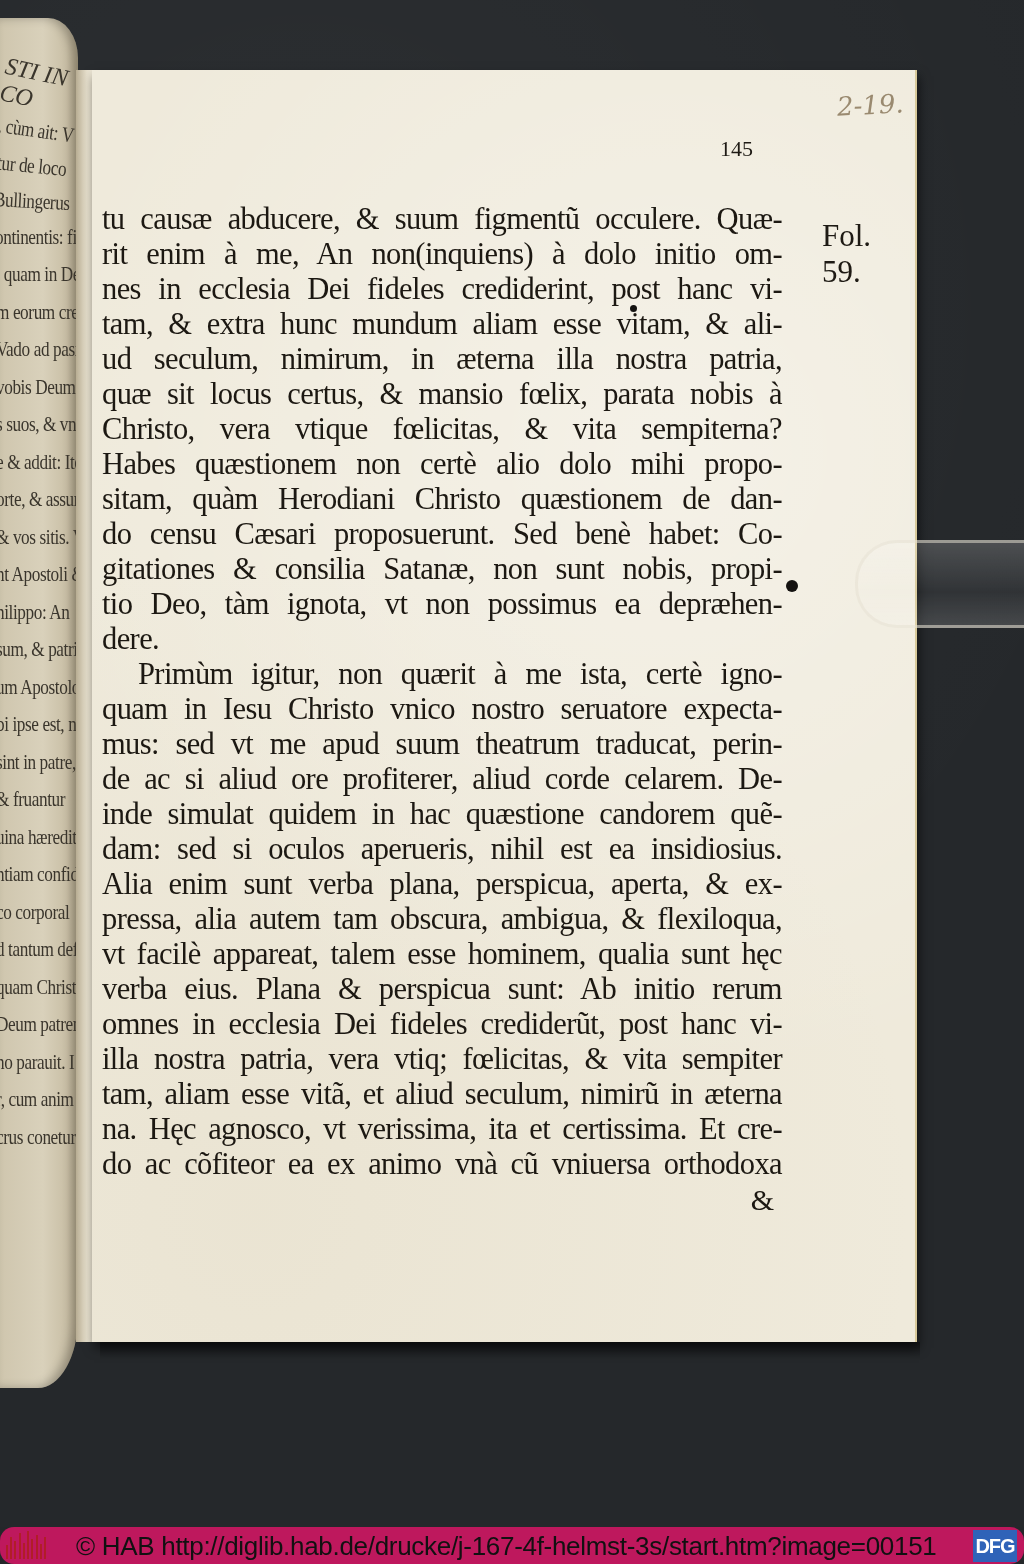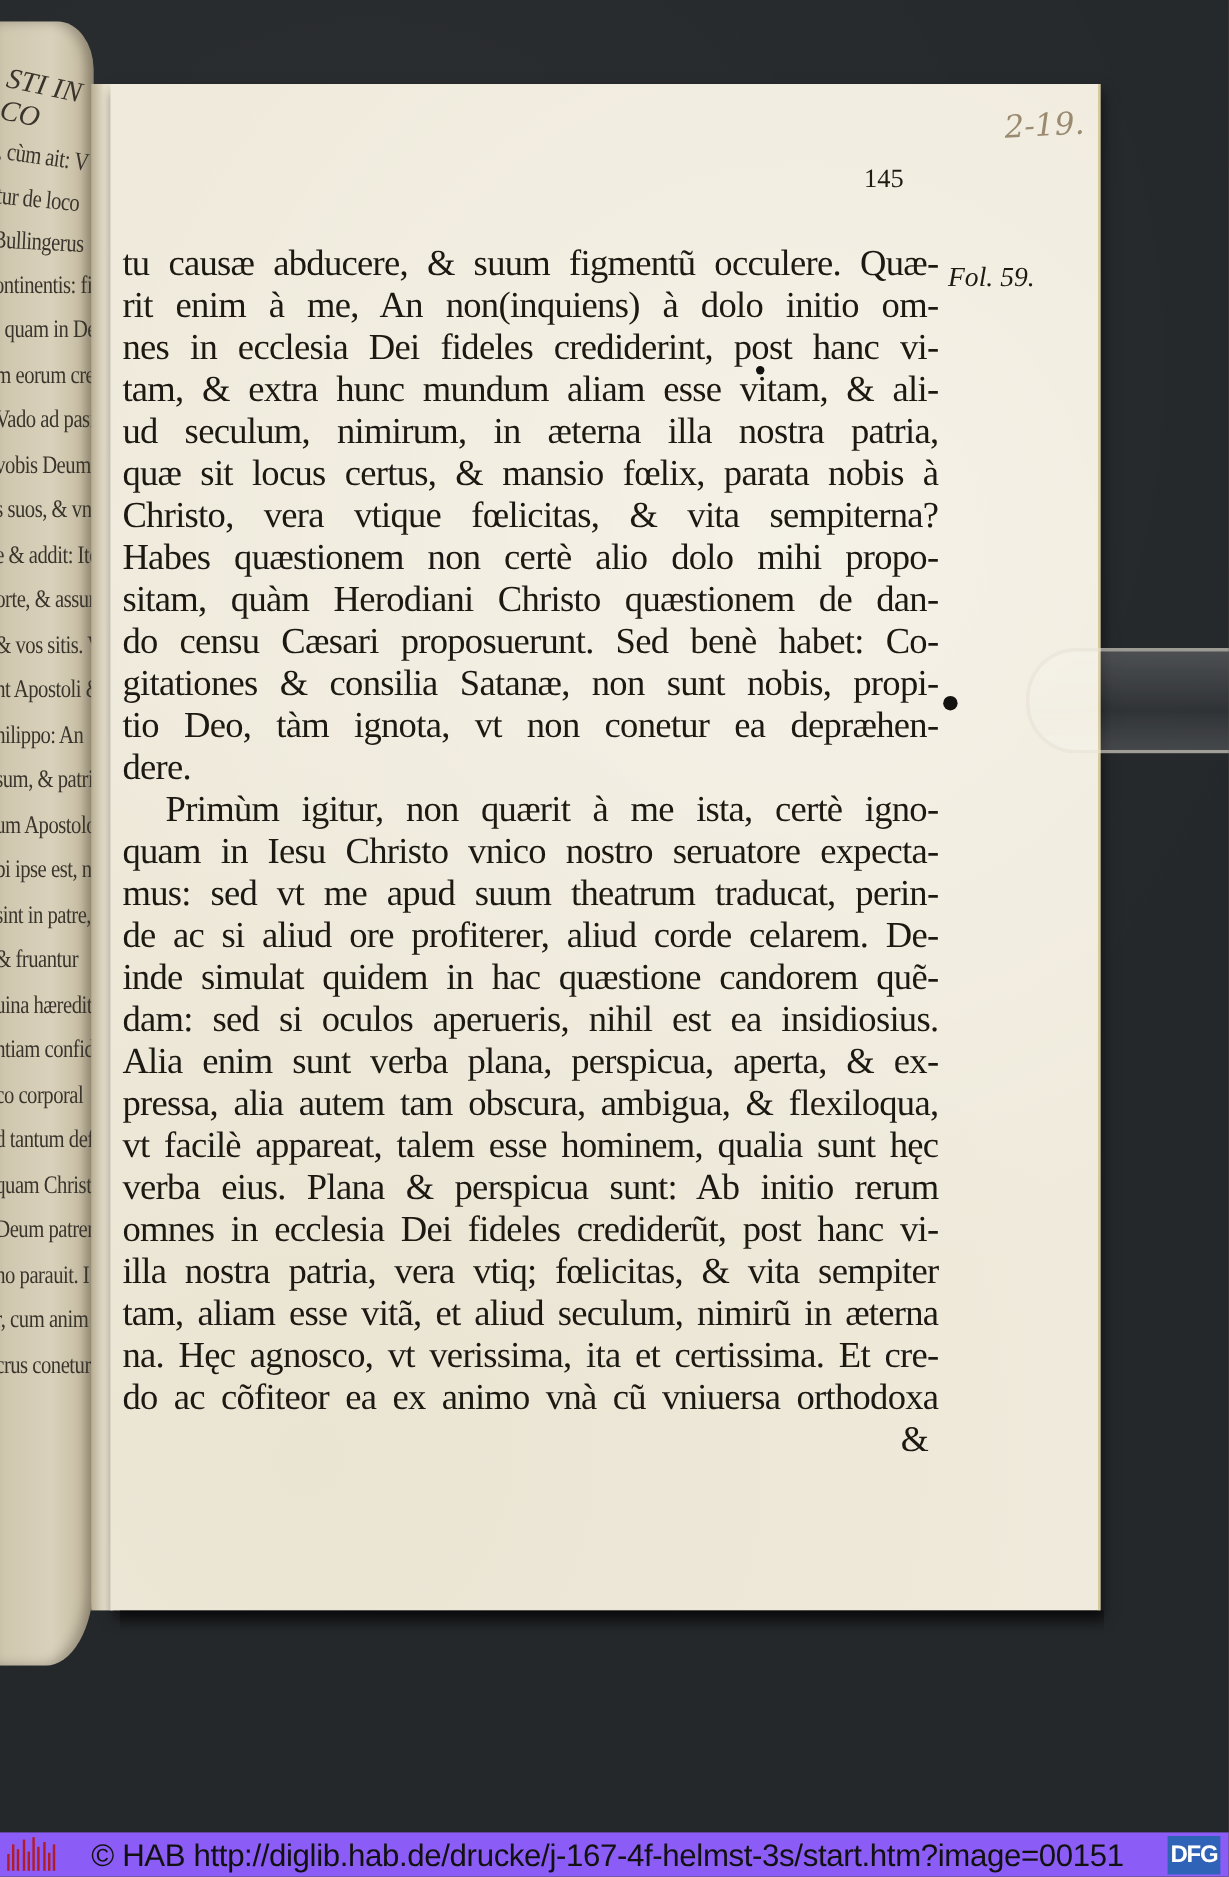--- a/index.html
+++ b/index.html
@@ -58,22 +58,22 @@
     }
     .page-number {
       position: absolute; left: 628px; top: 66px; font-size: 22px; color: #1e1a14;
     }
     .ms-note {
       position: absolute; left: 745px; top: 20px; font-size: 26px;
       color: #9a8a70; font-style: italic; font-family: "DejaVu Serif", serif;
       transform: rotate(-3deg);
     }
     .marginal-note {
-      position: absolute; left: 698px; top: 148px; font-style: italic;
-      font-size: 23px; color: #1e1a14;
+      position: absolute; left: 730px; top: 148px; 
+      font-size: 31px; color: #1e1a14;
     }
     .text-block {
       position: absolute; left: 10px; top: 100px; width: 680px; margin-top: 32px;
     }
     .line {
       height: 35px; line-height: 35px; font-size: 30.5px; color: #1c1812;
       white-space: nowrap; text-align: justify; text-align-last: justify;
       letter-spacing: -0.6px;
     }
     .line.last { text-align-last: left; }
@@ -93,23 +93,24 @@
     .glass-clip {
       position: absolute; left: 855px; top: 540px; width: 180px; height: 82px;
       border: 3px solid rgba(230,225,210,0.55);
       border-right: none;
       border-radius: 42px 0 0 42px;
       background: linear-gradient(to bottom, rgba(255,255,255,0.18), rgba(255,255,255,0.05) 60%, rgba(255,255,255,0.15));
     }
     
     .footer {
       position: absolute; left: 0; top: 1527px; width: 1024px; height: 37px;
-      background: #8b5cf6;
+      background: #be185d;
       display: flex; align-items: center;
       font-family: "Liberation Sans", sans-serif;
+      border-radius: 14px;
     }
     .hab-logo {
       position: absolute; left: 6px; top: 4px; width: 40px; height: 28px;
       display: flex; align-items: flex-end; justify-content: space-between;
     }
     .hab-logo span {
       display: block; width: 2px; background: #b11d27;
     }
     .footer-text {
       position: absolute; left: 76px; top: 4px; font-size: 26px; color: #111;
@@ -172,21 +173,21 @@
     <div class="line">rit enim à me, An non(inquiens) à dolo initio om-</div>
     <div class="line">nes in ecclesia Dei fideles crediderint, post hanc vi-</div>
     <div class="line">tam, &amp; extra hunc mundum aliam esse vitam, &amp; ali-</div>
     <div class="line">ud seculum, nimirum, in æterna illa nostra patria,</div>
     <div class="line">quæ sit locus certus, &amp; mansio fœlix, parata nobis à</div>
     <div class="line">Christo, vera vtique fœlicitas, &amp; vita sempiterna?</div>
     <div class="line">Habes quæstionem non certè alio dolo mihi propo-</div>
     <div class="line">sitam, quàm Herodiani Christo quæstionem de dan-</div>
     <div class="line">do censu Cæsari proposuerunt. Sed benè habet: Co-</div>
     <div class="line">gitationes &amp; consilia Satanæ, non sunt nobis, propi-</div>
-    <div class="line">tio Deo, tàm ignota, vt non conetur ea depræhen-</div>
+    <div class="line">tio Deo, tàm ignota, vt non possimus ea depræhen-</div>
     <div class="line last">dere.</div>
     <div class="line indent">Primùm igitur, non quærit à me ista, certè igno-</div>
     <div class="line">quam in Iesu Christo vnico nostro seruatore expecta-</div>
     <div class="line">mus: sed vt me apud suum theatrum traducat, perin-</div>
     <div class="line">de ac si aliud ore profiterer, aliud corde celarem. De-</div>
     <div class="line">inde simulat quidem in hac quæstione candorem quẽ-</div>
     <div class="line">dam: sed si oculos aperueris, nihil est ea insidiosius.</div>
     <div class="line">Alia enim sunt verba plana, perspicua, aperta, &amp; ex-</div>
     <div class="line">pressa, alia autem tam obscura, ambigua, &amp; flexiloqua,</div>
     <div class="line">vt facilè appareat, talem esse hominem, qualia sunt hęc</div>

